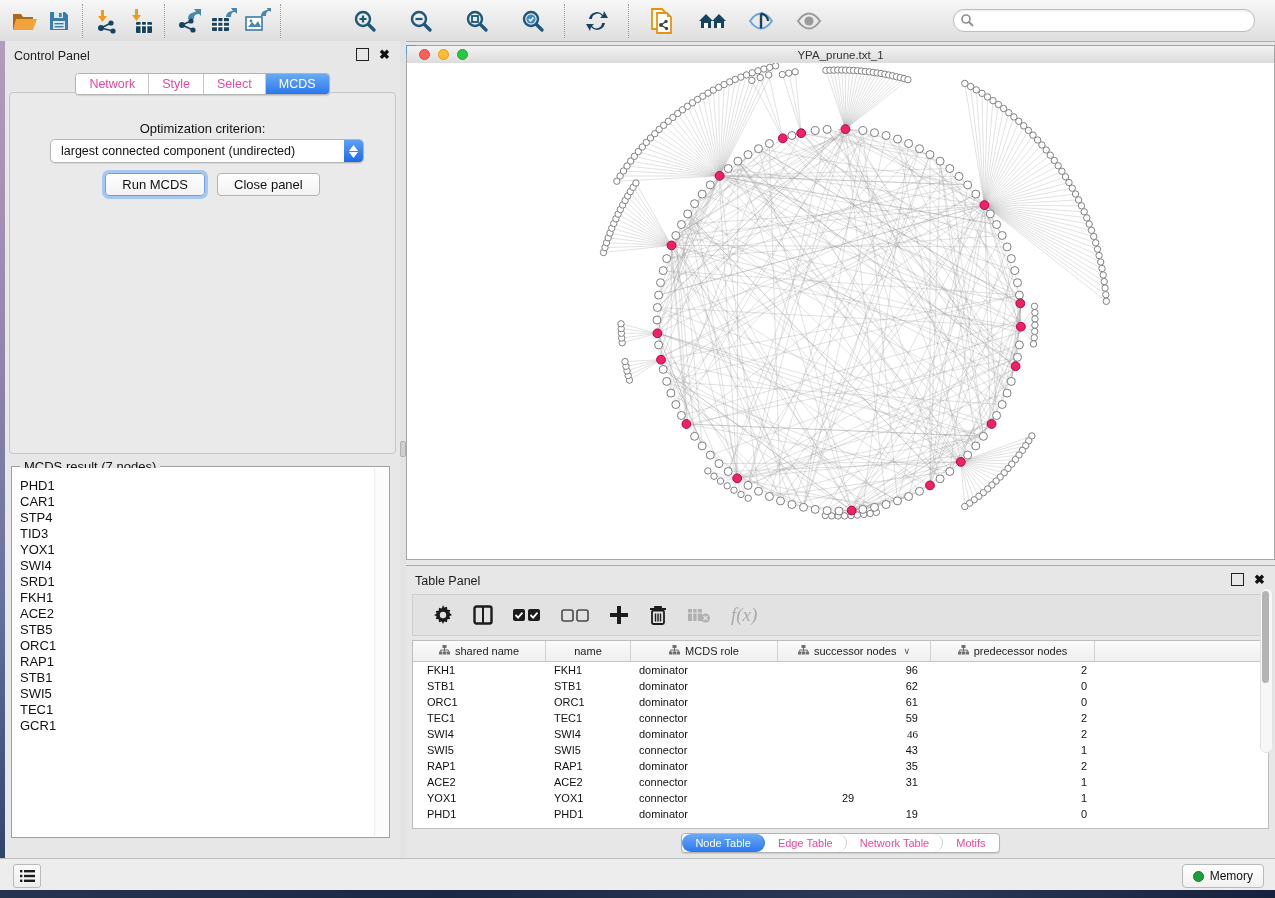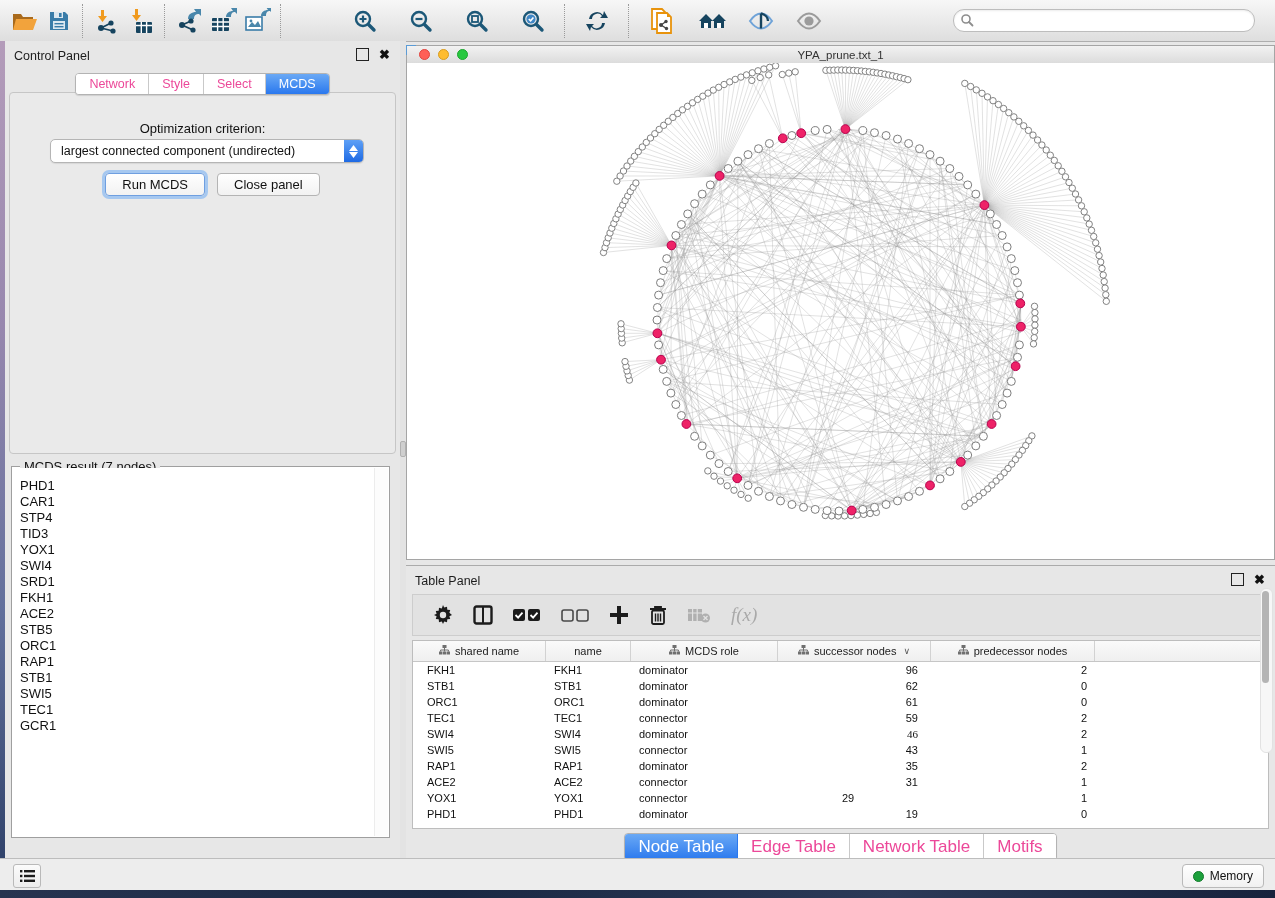--- a/index.html
+++ b/index.html
@@ -78,21 +78,21 @@
   .th{display:flex;align-items:center;justify-content:center;gap:5px;font-size:11px;color:#222;border-right:1px solid #d2d2d2;box-sizing:border-box;flex:0 0 auto;}
   .th .sort{font-size:9px;color:#555;margin-left:2px;}
   .tr{display:flex;height:16px;align-items:center;}
   .td{font-size:11px;color:#111;box-sizing:border-box;flex:0 0 auto;white-space:nowrap;overflow:hidden;}
   .td.l{padding-left:14px;text-align:left;}
   .td.l2{padding-left:8px;text-align:left;}
   .td.r{text-align:right;}
   .tbl-scroll{position:absolute;right:2px;top:22px;width:11px;height:163px;background:#f7f7f7;border:1px solid #e2e2e2;border-radius:6px;}
   .tbl-thumb{position:absolute;left:1px;top:2px;width:7px;height:92px;background:#b4b4b4;border-radius:4px;}
   .tp-tabs-wrap{position:absolute;left:0;top:267px;width:100%;display:flex;justify-content:center;}
-  .tp-tabs-wrap .tab{font-size:17px;}
+  .tp-tabs-wrap .tab{font-size:11px;border-radius:9px;}
 
   
   .status-bar{position:absolute;left:0;top:858px;width:1275px;height:32px;background:#ededed;border-top:1px solid #bdbdbd;}
   .list-btn{position:absolute;left:13px;top:5px;width:26px;height:22px;background:linear-gradient(#fbfbfb,#ededed);
     border:1px solid #b9b9b9;border-radius:3px;display:flex;align-items:center;justify-content:center;}
   .memory-btn{position:absolute;right:11px;top:5px;height:22px;background:linear-gradient(#ffffff,#f1f1f1);
     border:1px solid #b9b9b9;border-radius:4px;display:flex;align-items:center;gap:6px;padding:0 10px;}
   .memory-dot{width:11px;height:11px;border-radius:50%;background:#1ca03c;border:1px solid #127a2b;box-sizing:border-box;}
   .memory-label{font-size:12px;color:#111;}
 </style>

